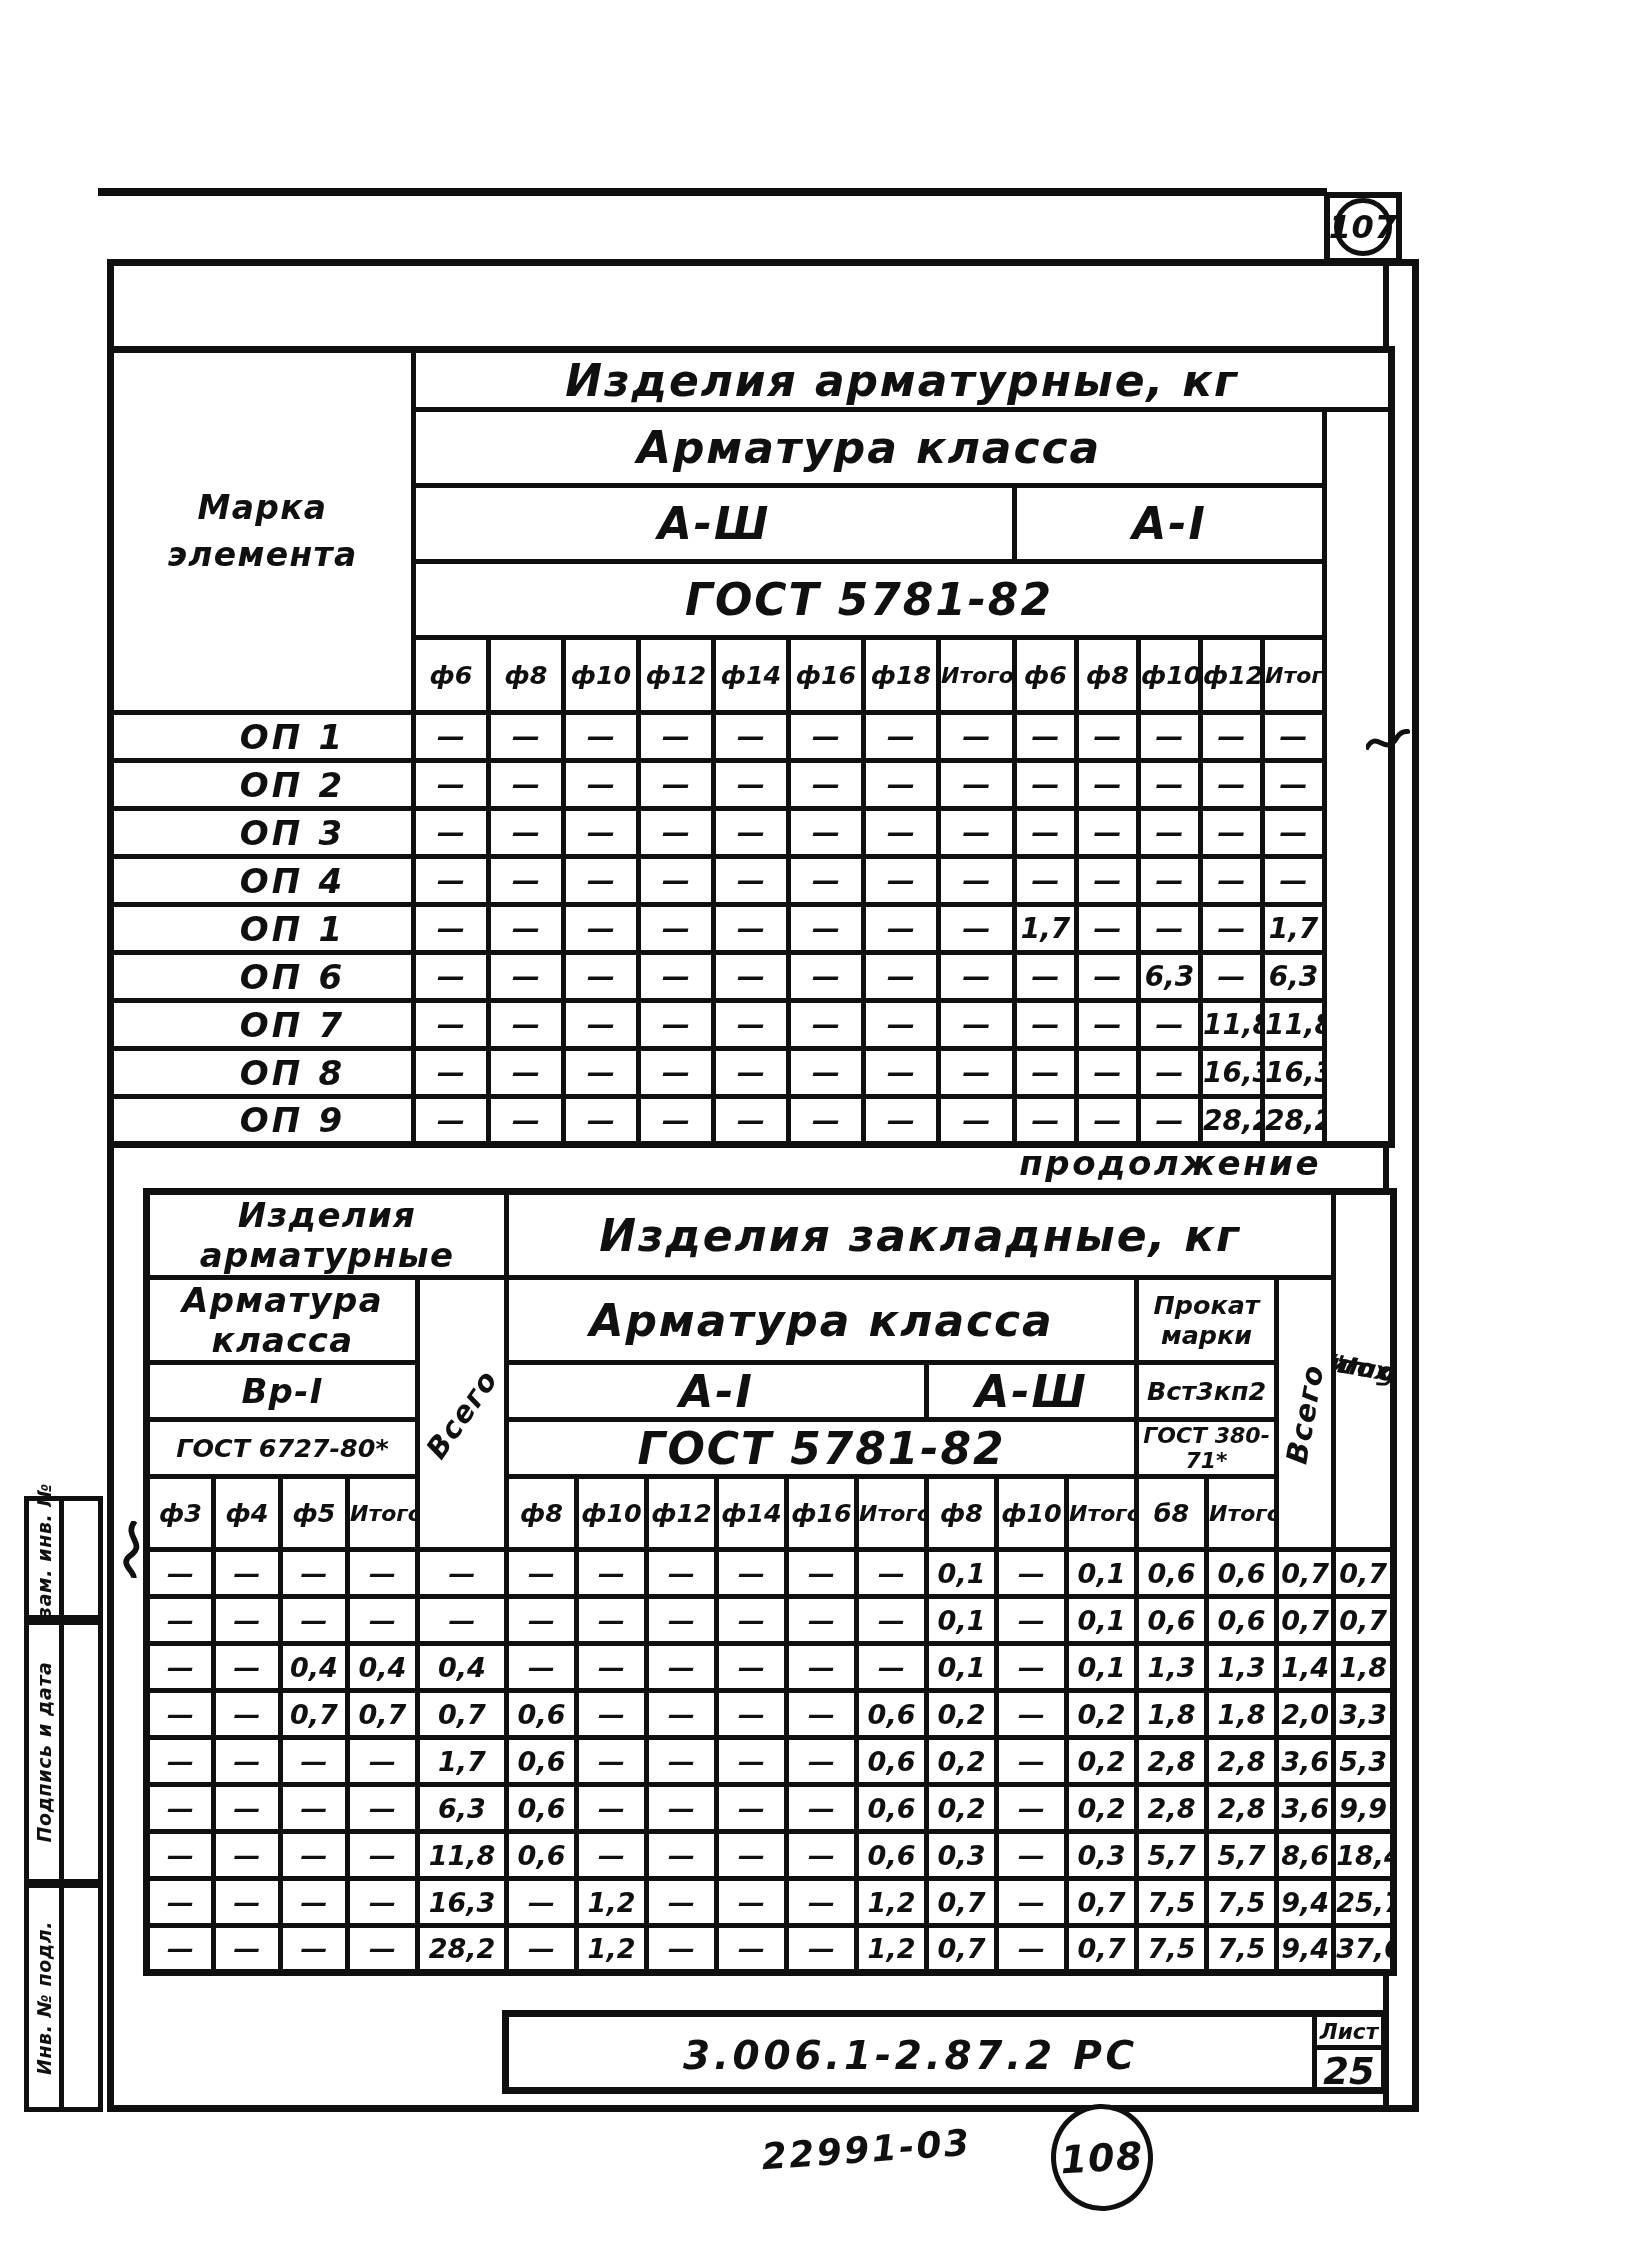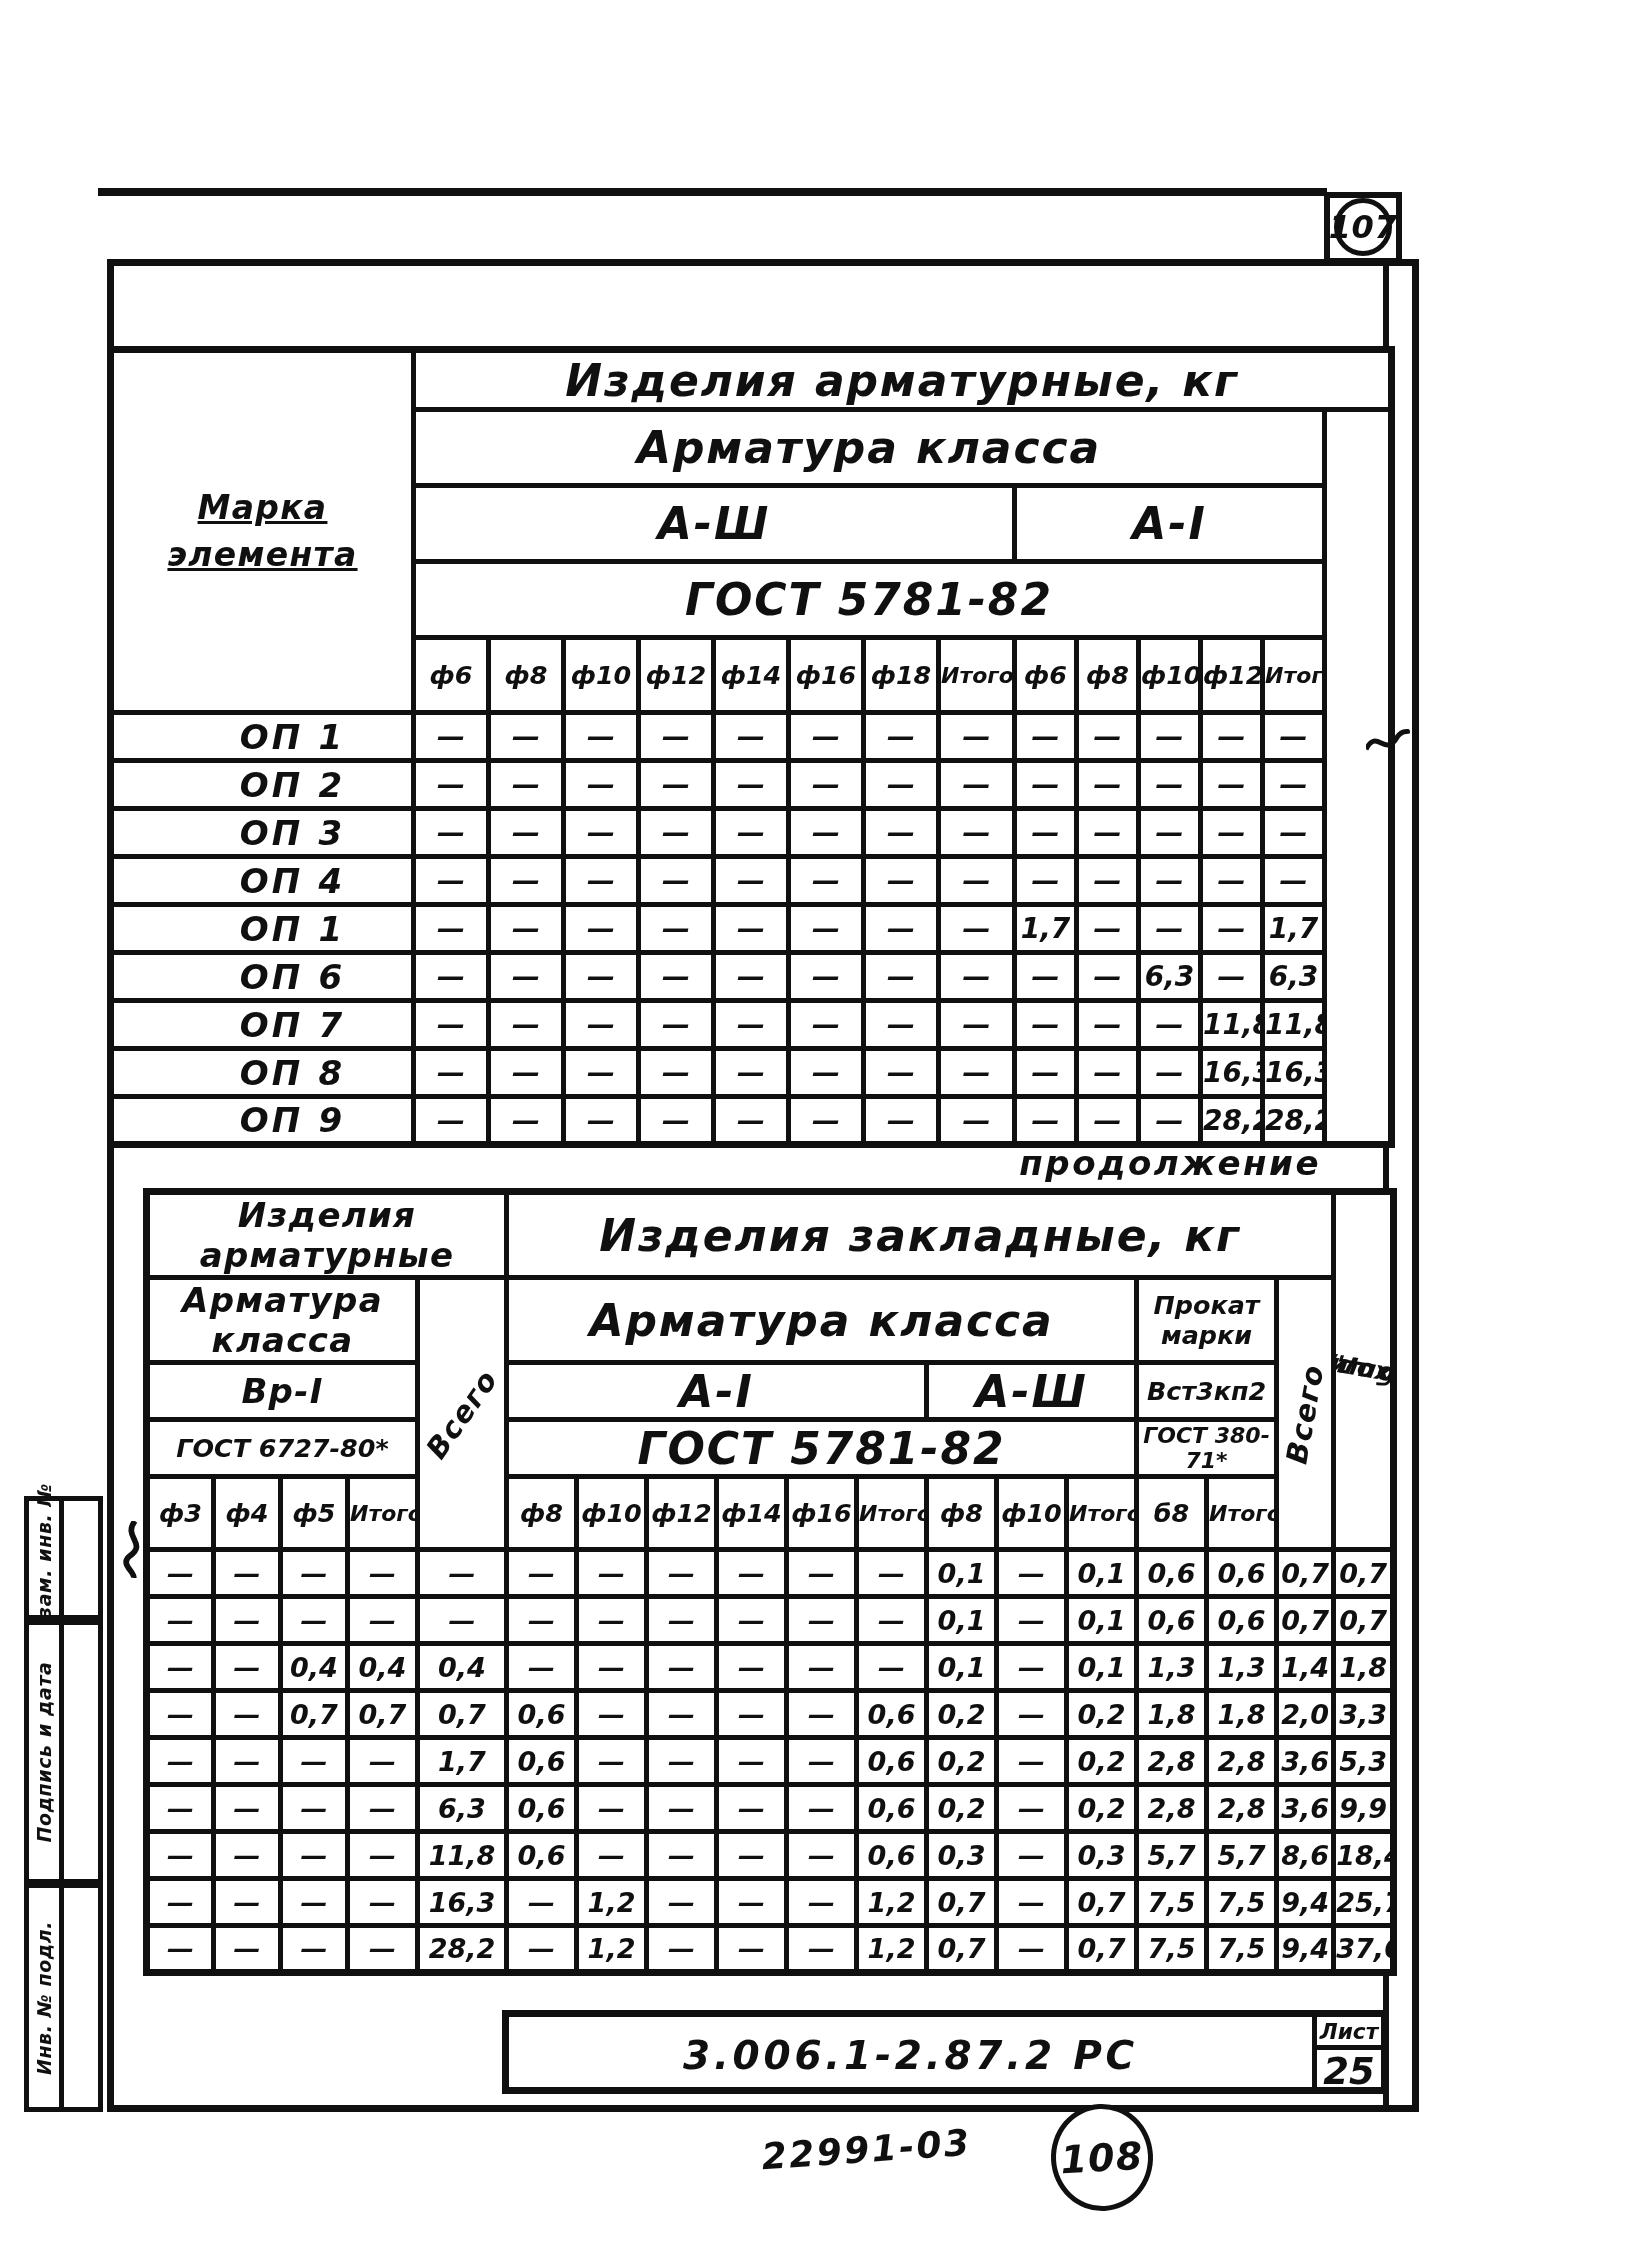--- a/index.html
+++ b/index.html
@@ -40,21 +40,21 @@
   .t2{left:143px;top:1188px;width:1245px;border:7.6px solid #101010;}
   .t1 td{font-size:28px;}
   .t2 td{font-size:27px;}
   .t1 tr.data{height:48px;}
   .t2 tr.data{height:47px;}
   td.big{font-size:44px;letter-spacing:1.9px;}
   td.med{font-size:34px;letter-spacing:1.3px;margin-top:48px;}
   td.dia{font-size:25.4px;}
   td.sm{font-size:22px;letter-spacing:0;}
   td.mark{text-align:center;padding-left:60px;font-size:34px;letter-spacing:3.2px;}
-  td.markhead{font-size:33px;line-height:1.4;letter-spacing:1.3px;text-decoration:underline;}
+  td.markhead{font-size:33px;line-height:1.4;letter-spacing:1.3px;}
   .rotcell{position:relative;}
   .rotcell span{position:absolute;left:50%;top:50%;white-space:nowrap;display:block;}
   .diag span{transform:translate(-50%,-50%) rotate(-55deg);font-size:29px;letter-spacing:1.3px;}
   .vrot span{transform:translate(-50%,-50%) rotate(-80deg);font-size:29px;letter-spacing:1.3px;}
   .grand span{transform:translate(-50%,-50%) rotate(-85deg);font-size:25.4px;line-height:1.15;
               letter-spacing:0.6px;text-align:left;}
 
   .continuation{position:absolute;left:965px;top:1143px;width:356px;text-align:right;
                 font-size:34px;letter-spacing:2.5px;}
 

